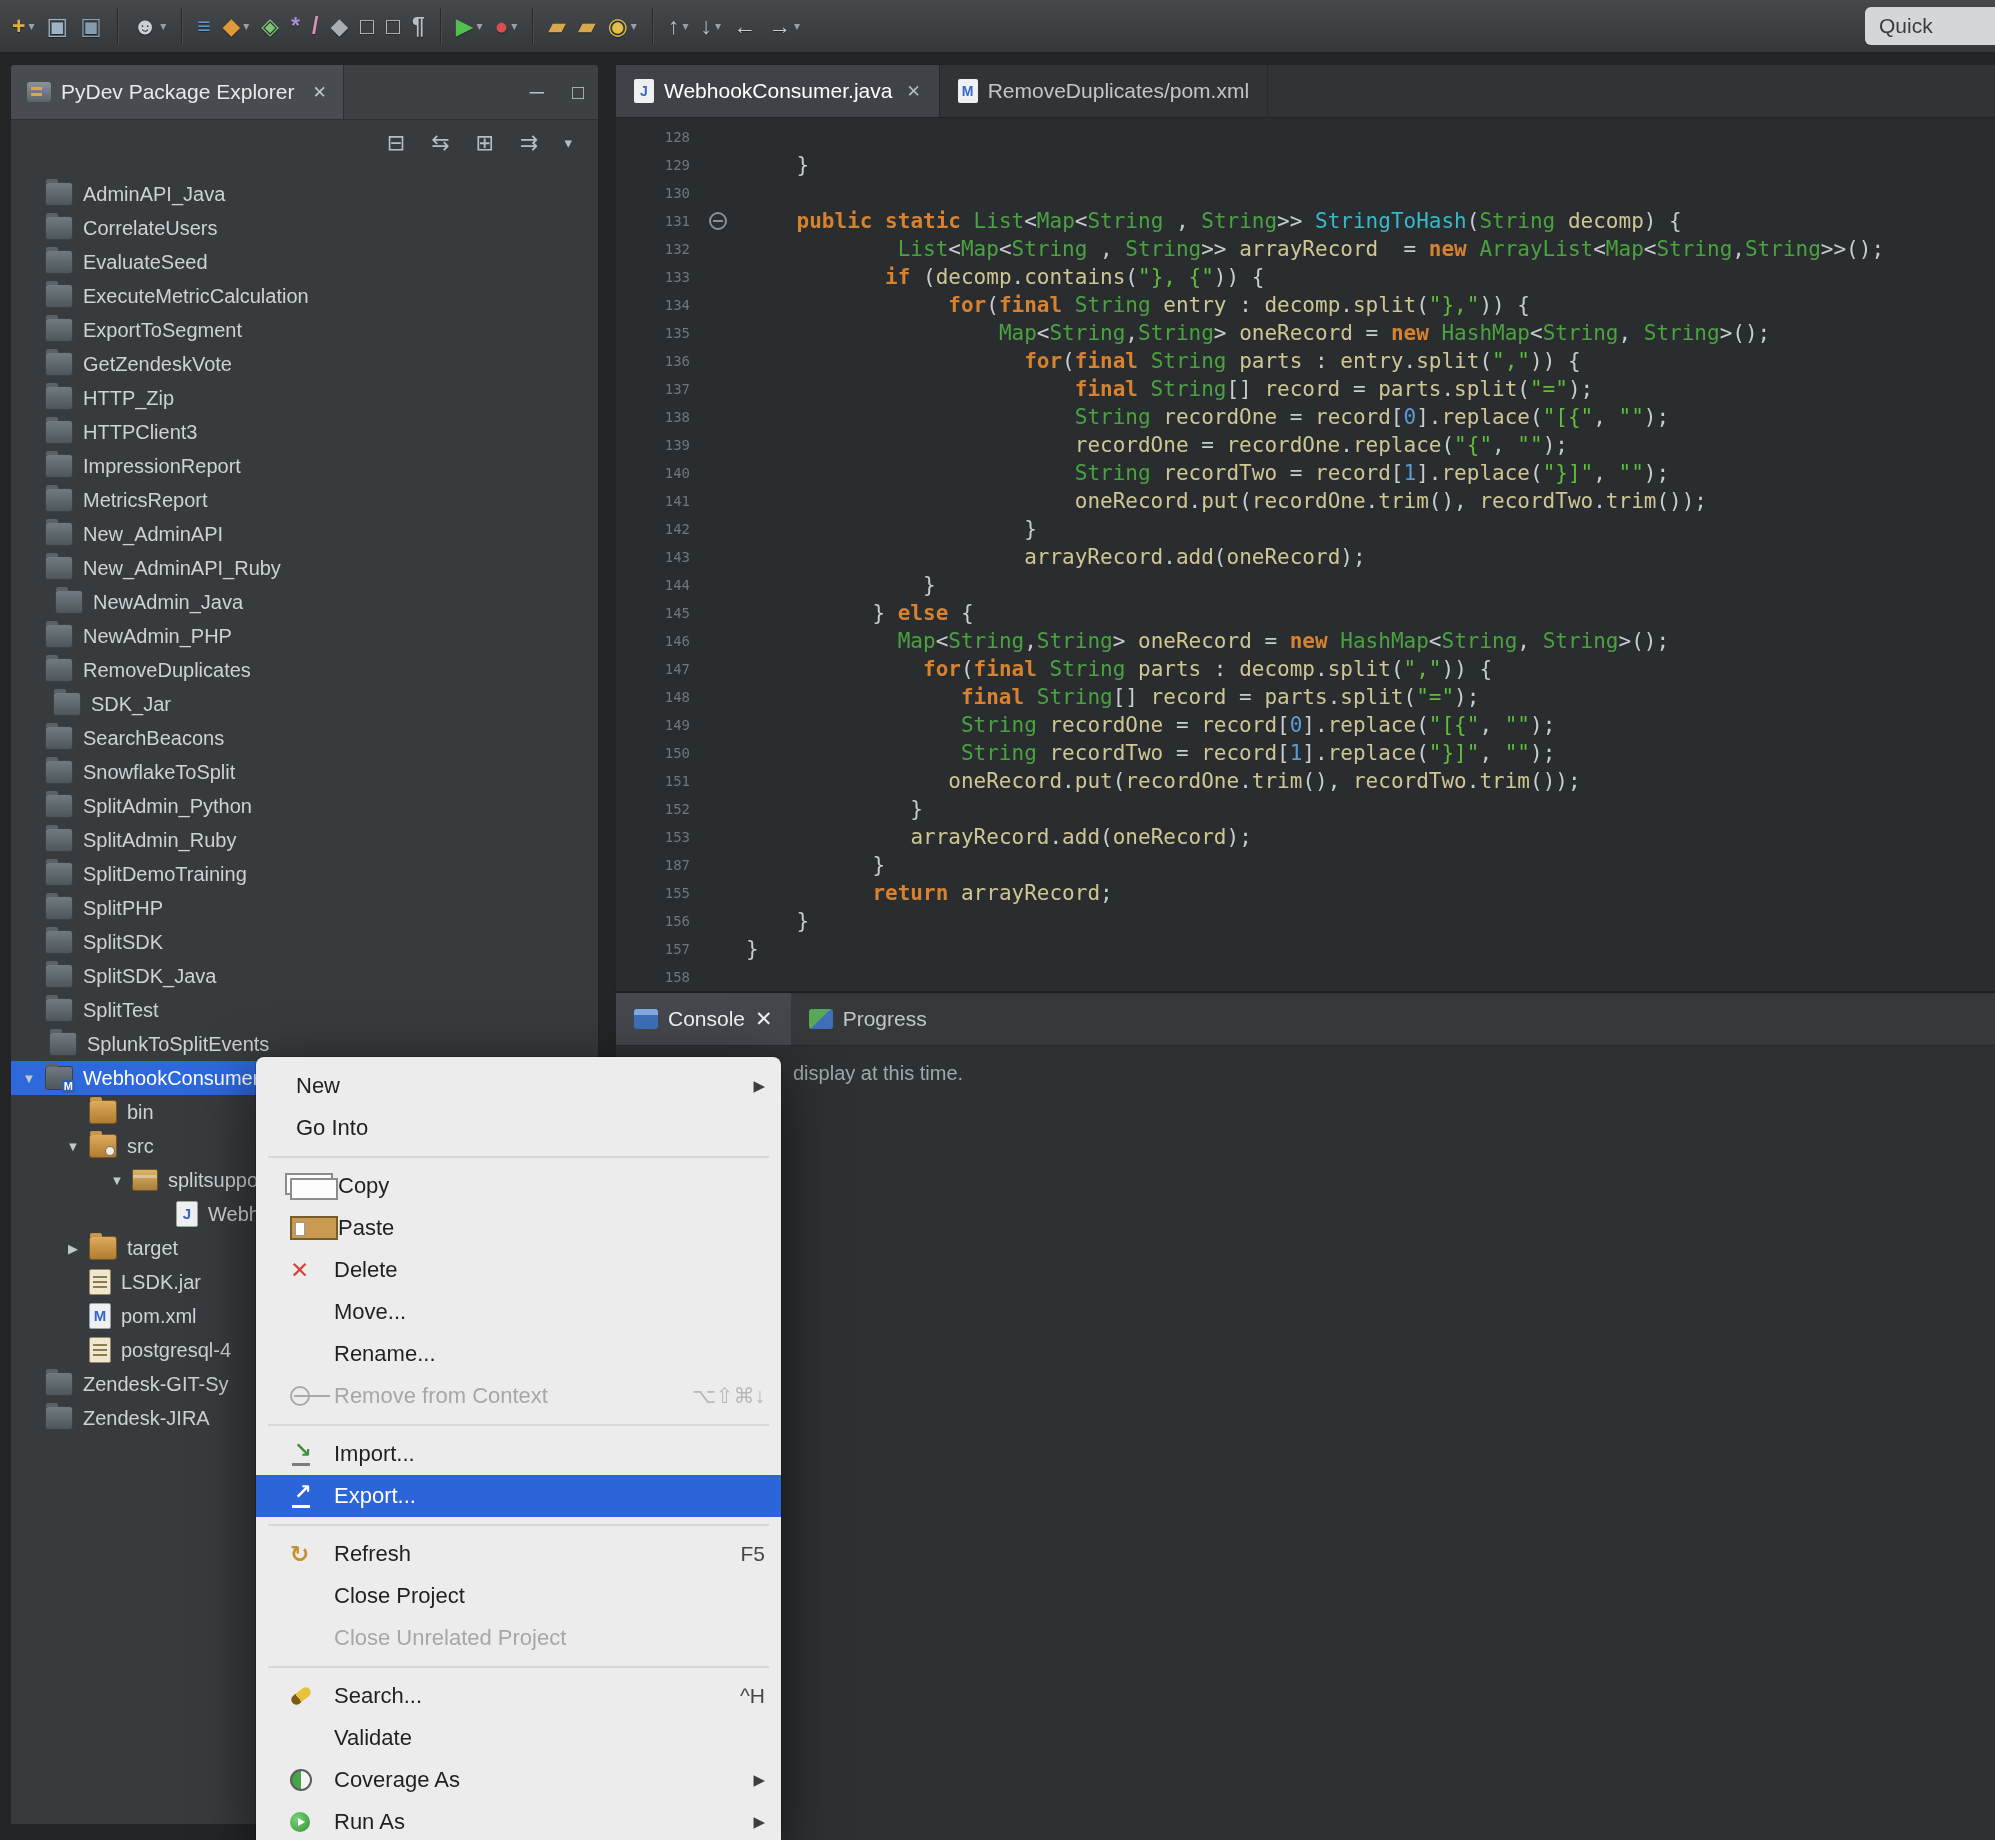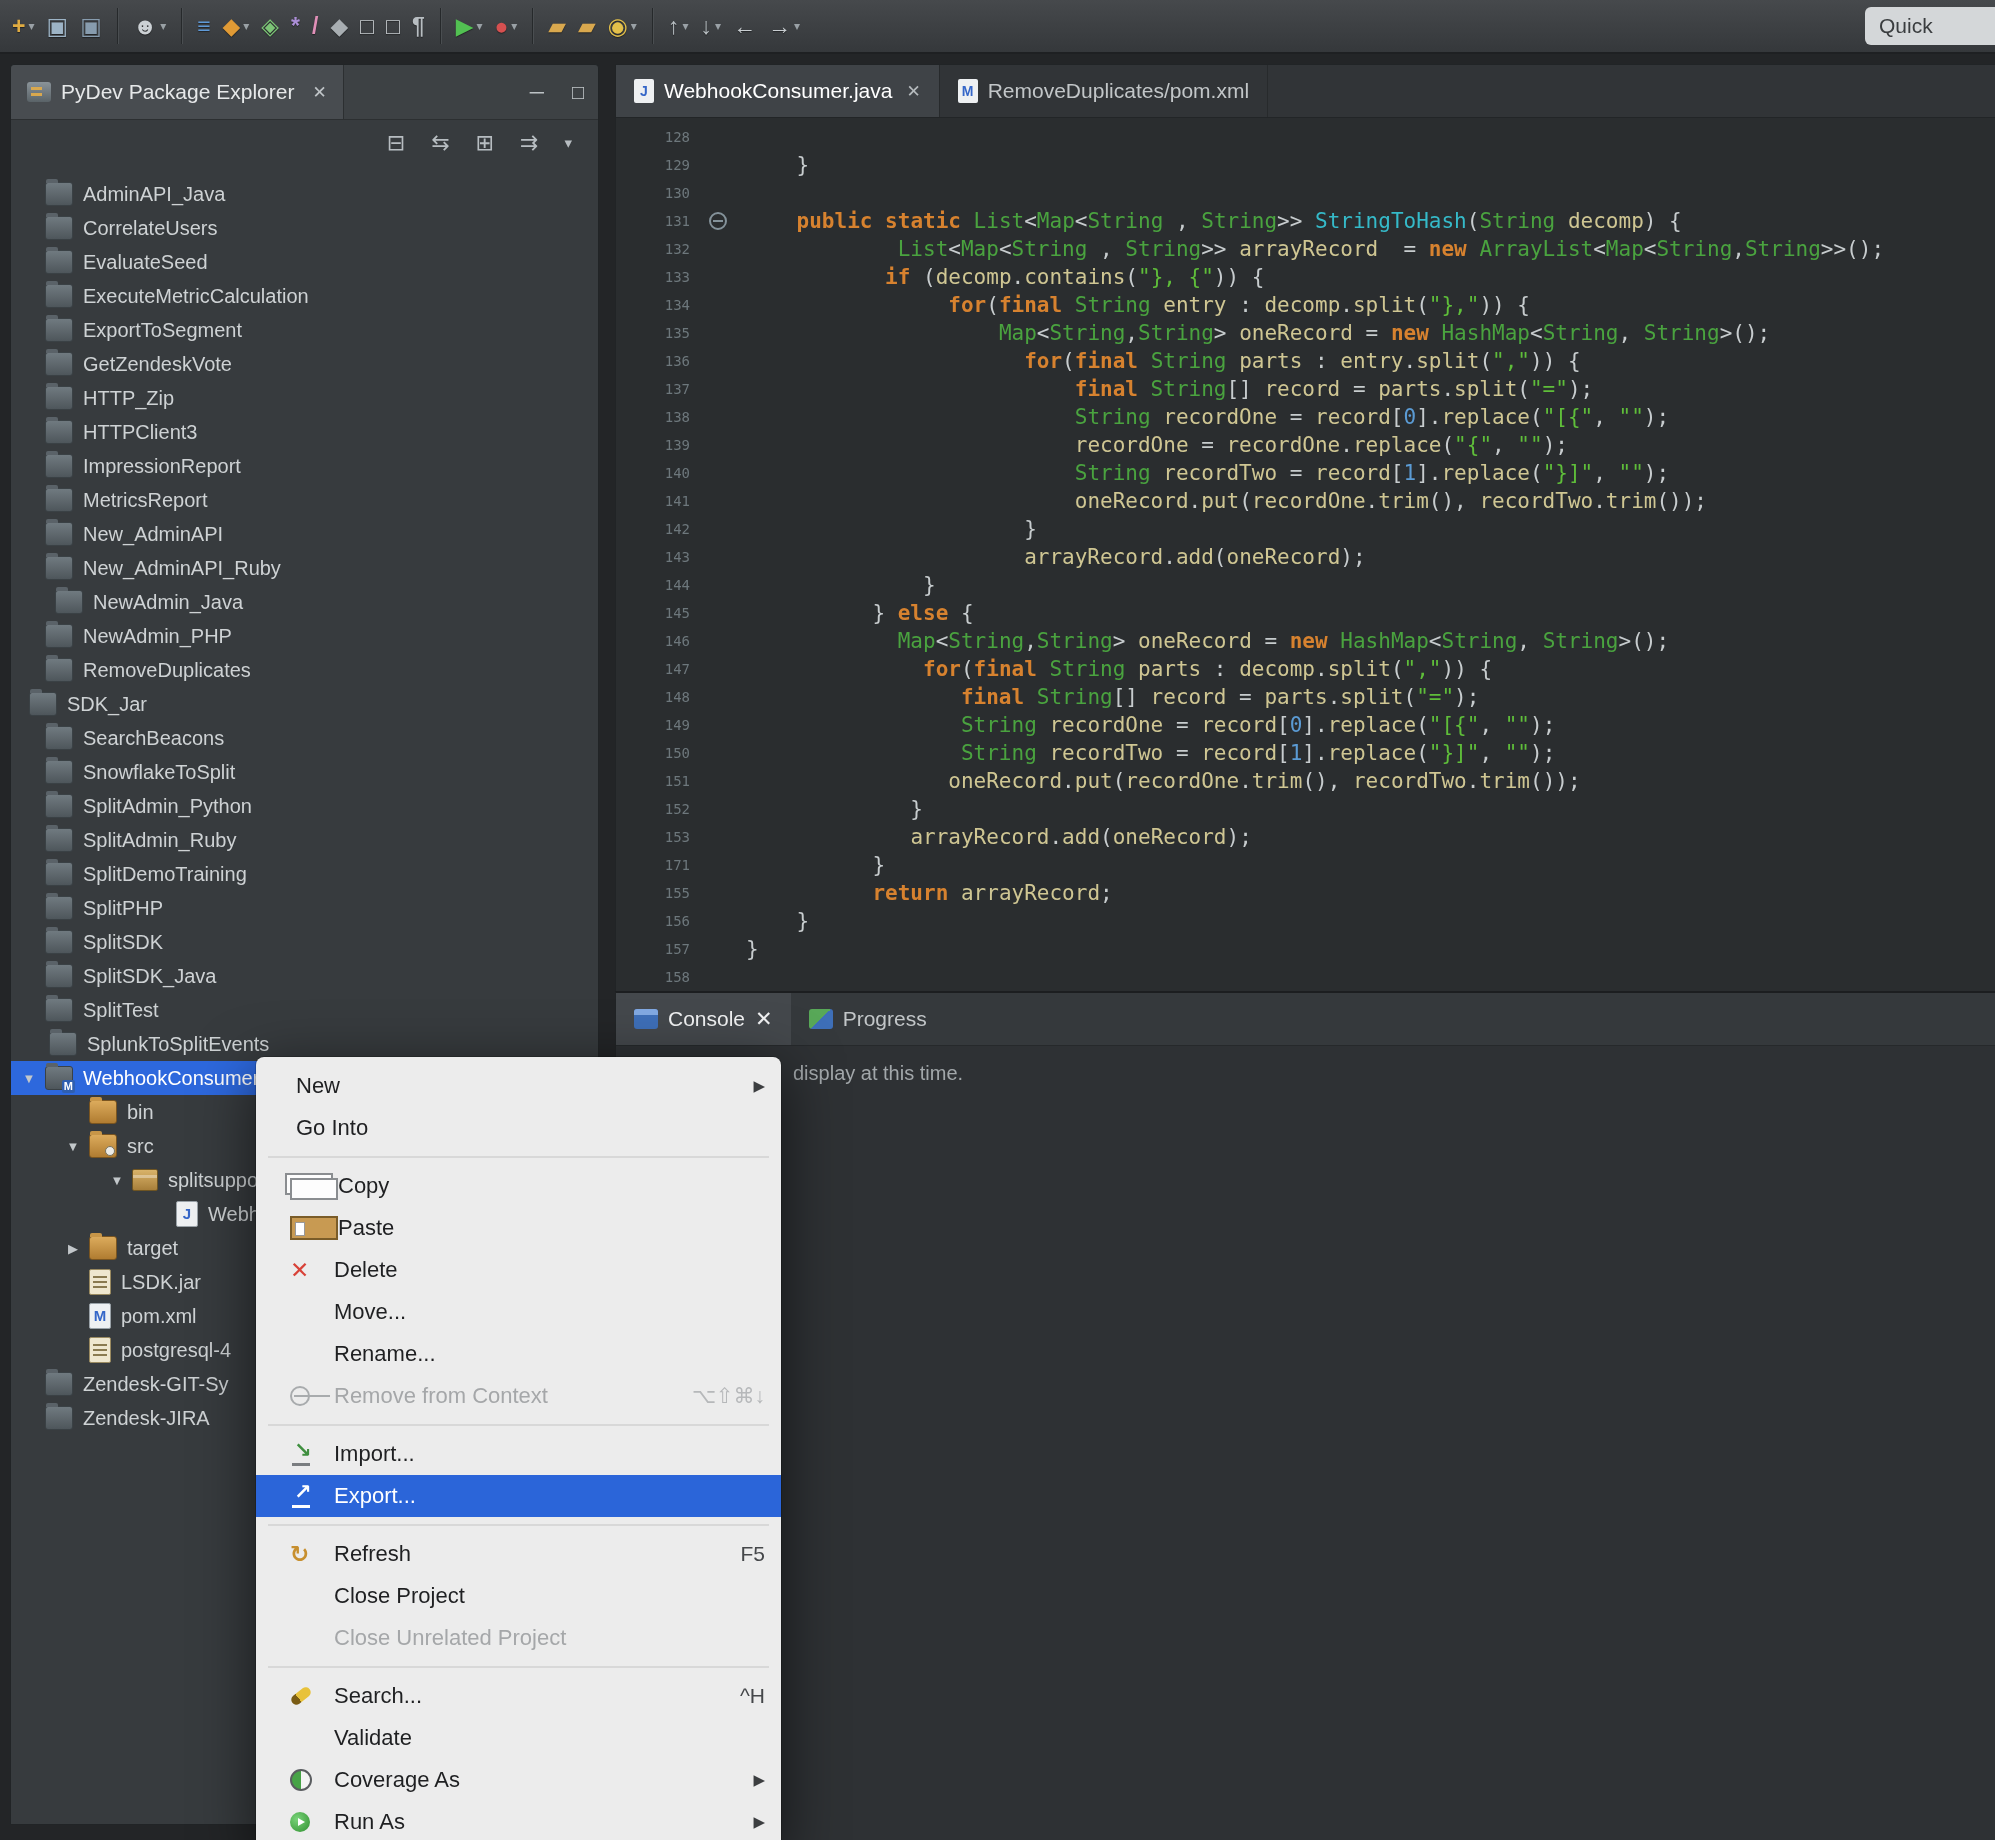--- a/index.html
+++ b/index.html
@@ -292,21 +292,21 @@
         <span class="tlabel">NewAdmin_Java</span>
       </div>
       <div class="trow" style="padding-left: 34px;">
         <span class="ti project"></span>
         <span class="tlabel">NewAdmin_PHP</span>
       </div>
       <div class="trow" style="padding-left: 34px;">
         <span class="ti project"></span>
         <span class="tlabel">RemoveDuplicates</span>
       </div>
-      <div class="trow" style="padding-left: 18px;">
+      <div class="trow" style="padding-left: 18px; margin-left: 24px;">
         <span class="ti project"></span>
         <span class="tlabel">SDK_Jar</span>
       </div>
       <div class="trow" style="padding-left: 34px;">
         <span class="ti project"></span>
         <span class="tlabel">SearchBeacons</span>
       </div>
       <div class="trow" style="padding-left: 34px;">
         <span class="ti project"></span>
         <span class="tlabel">SnowflakeToSplit</span>
@@ -428,21 +428,21 @@
       <div class="crow"><span class="ln">144</span><span class="foldc"></span><span class="ctext"><span class="tok-p">              }</span></span></div>
       <div class="crow"><span class="ln">145</span><span class="foldc"></span><span class="ctext"><span class="tok-p">          } </span><span class="tok-k">else</span><span class="tok-p"> {</span></span></div>
       <div class="crow"><span class="ln">146</span><span class="foldc"></span><span class="ctext"><span class="tok-p">            </span><span class="tok-t">Map</span><span class="tok-p">&lt;</span><span class="tok-t">String</span><span class="tok-p">,</span><span class="tok-t">String</span><span class="tok-p">&gt; </span><span class="tok-v">oneRecord</span><span class="tok-p"> = </span><span class="tok-k">new</span><span class="tok-p"> </span><span class="tok-t">HashMap</span><span class="tok-p">&lt;</span><span class="tok-t">String</span><span class="tok-p">, </span><span class="tok-t">String</span><span class="tok-p">&gt;();</span></span></div>
       <div class="crow"><span class="ln">147</span><span class="foldc"></span><span class="ctext"><span class="tok-p">              </span><span class="tok-k">for</span><span class="tok-p">(</span><span class="tok-k">final</span><span class="tok-p"> </span><span class="tok-t">String</span><span class="tok-p"> </span><span class="tok-v">parts</span><span class="tok-p"> : </span><span class="tok-v">decomp</span><span class="tok-p">.</span><span class="tok-v">split</span><span class="tok-p">(</span><span class="tok-s">","</span><span class="tok-p">)) {</span></span></div>
       <div class="crow"><span class="ln">148</span><span class="foldc"></span><span class="ctext"><span class="tok-p">                 </span><span class="tok-k">final</span><span class="tok-p"> </span><span class="tok-t">String</span><span class="tok-p">[] </span><span class="tok-v">record</span><span class="tok-p"> = </span><span class="tok-v">parts</span><span class="tok-p">.</span><span class="tok-v">split</span><span class="tok-p">(</span><span class="tok-s">"="</span><span class="tok-p">);</span></span></div>
       <div class="crow"><span class="ln">149</span><span class="foldc"></span><span class="ctext"><span class="tok-p">                 </span><span class="tok-t">String</span><span class="tok-p"> </span><span class="tok-v">recordOne</span><span class="tok-p"> = </span><span class="tok-v">record</span><span class="tok-p">[</span><span class="tok-n">0</span><span class="tok-p">].</span><span class="tok-v">replace</span><span class="tok-p">(</span><span class="tok-s">"[{"</span><span class="tok-p">, </span><span class="tok-s">""</span><span class="tok-p">);</span></span></div>
       <div class="crow"><span class="ln">150</span><span class="foldc"></span><span class="ctext"><span class="tok-p">                 </span><span class="tok-t">String</span><span class="tok-p"> </span><span class="tok-v">recordTwo</span><span class="tok-p"> = </span><span class="tok-v">record</span><span class="tok-p">[</span><span class="tok-n">1</span><span class="tok-p">].</span><span class="tok-v">replace</span><span class="tok-p">(</span><span class="tok-s">"}]"</span><span class="tok-p">, </span><span class="tok-s">""</span><span class="tok-p">);</span></span></div>
       <div class="crow"><span class="ln">151</span><span class="foldc"></span><span class="ctext"><span class="tok-p">                </span><span class="tok-v">oneRecord</span><span class="tok-p">.</span><span class="tok-v">put</span><span class="tok-p">(</span><span class="tok-v">recordOne</span><span class="tok-p">.</span><span class="tok-v">trim</span><span class="tok-p">(), </span><span class="tok-v">recordTwo</span><span class="tok-p">.</span><span class="tok-v">trim</span><span class="tok-p">());</span></span></div>
       <div class="crow"><span class="ln">152</span><span class="foldc"></span><span class="ctext"><span class="tok-p">             }</span></span></div>
       <div class="crow"><span class="ln">153</span><span class="foldc"></span><span class="ctext"><span class="tok-p">             </span><span class="tok-v">arrayRecord</span><span class="tok-p">.</span><span class="tok-v">add</span><span class="tok-p">(</span><span class="tok-v">oneRecord</span><span class="tok-p">);</span></span></div>
-      <div class="crow"><span class="ln">171</span><span class="foldc"></span><span class="ctext"><span class="tok-p">          }</span></span></div>
+      <div class="crow"><span class="ln">187</span><span class="foldc"></span><span class="ctext"><span class="tok-p">          }</span></span></div>
       <div class="crow"><span class="ln">155</span><span class="foldc"></span><span class="ctext"><span class="tok-p">          </span><span class="tok-k">return</span><span class="tok-p"> </span><span class="tok-v">arrayRecord</span><span class="tok-p">;</span></span></div>
       <div class="crow"><span class="ln">156</span><span class="foldc"></span><span class="ctext"><span class="tok-p">    }</span></span></div>
       <div class="crow"><span class="ln">157</span><span class="foldc"></span><span class="ctext"><span class="tok-p">}</span></span></div>
       <div class="crow"><span class="ln">158</span><span class="foldc"></span><span class="ctext"></span></div>
     </div>
 </div>
 
 <div id="console">
   <div id="console-tabs">
       <div class="ctab active">

